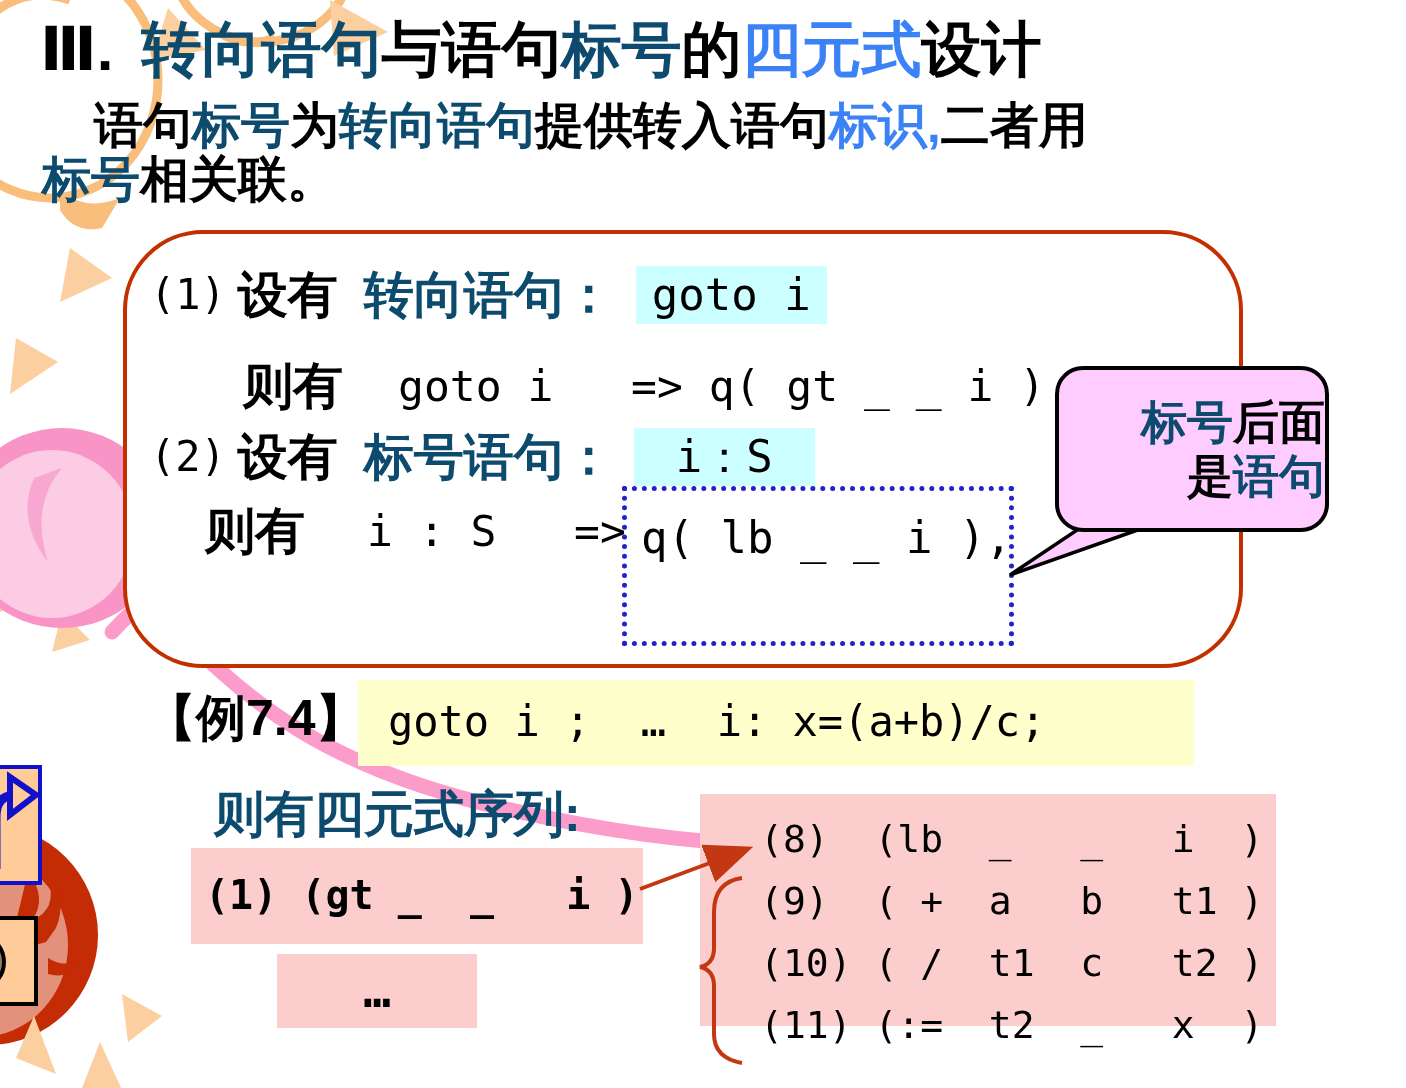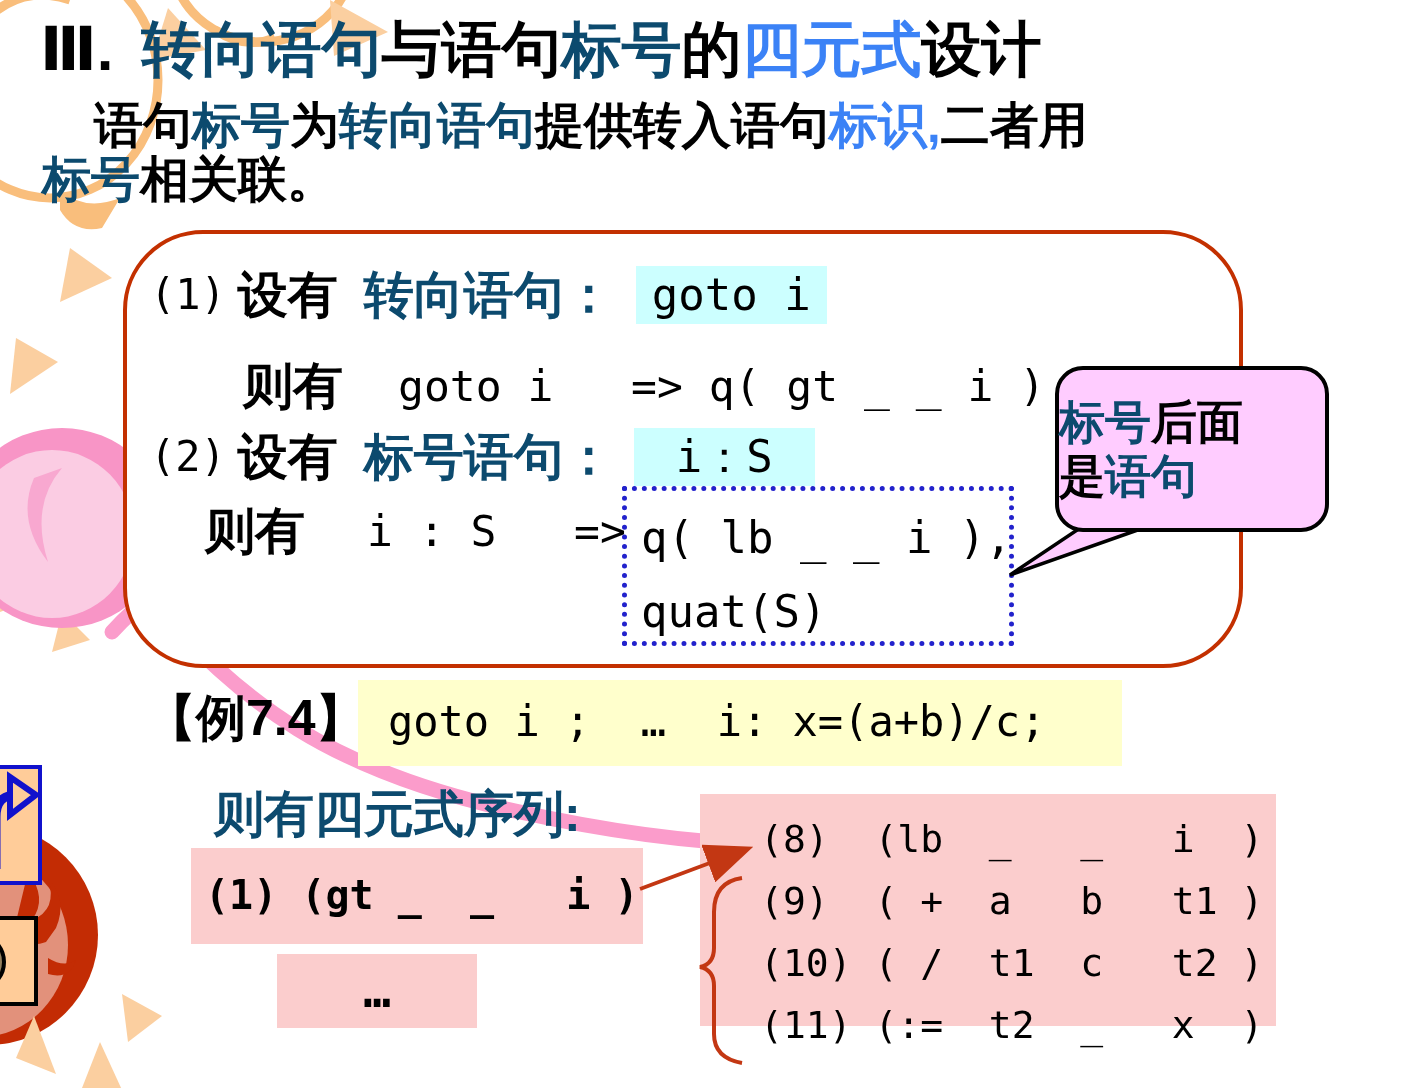--- a/index.html
+++ b/index.html
@@ -22,24 +22,24 @@
   }
   .row{display:flex;align-items:center;z-index:3;}
   .cyanbox{background:#CCFFFF;}
   .dottedbox{
     left:622px;top:486px;width:392px;height:160px;
     border:5px dotted #2222CC;z-index:3;padding:10px 0 0 14px;box-sizing:border-box;
   }
   #callout{
     left:1055px;top:366px;width:266px;height:158px;background:#FFCCFF;
     border:4px solid #000;border-radius:28px;z-index:6;
-    display:flex;flex-direction:column;align-items:flex-start;justify-content:center;
+    display:flex;flex-direction:column;align-items:flex-end;justify-content:center;
     font-size:46px;text-align:center;line-height:1.18;
   }
-  #yellowbox{left:358px;top:680px;width:764px;height:86px;background:#FFFFCC;
+  #yellowbox{left:358px;top:680px;width:836px;height:86px;background:#FFFFCC;
     padding:20px 0 0 30px;box-sizing:border-box;z-index:3;}
   .pinkbox{background:#FBCDCD;z-index:3;box-sizing:border-box;}
   #quadA{left:191px;top:848px;width:452px;height:96px;padding:26px 0 0 14px;}
   #quadDots{left:277px;top:954px;width:200px;height:74px;display:flex;align-items:center;justify-content:center;}
   #quadB{left:700px;top:794px;width:576px;height:232px;padding:14px 0 0 60px;}
   #quadB .code{line-height:62px;}
   .navbtn{z-index:6;box-sizing:border-box;background:#FFCC99;overflow:visible;}
 </style>
 </head>
 <body>
@@ -114,21 +114,20 @@
   <span class="code cyanbox" style="font-size:44px;padding:6px 42px;">i：S</span>
 </div>
 
 <div class="abs row" style="left:205px;top:505px;">
   <span class="cn" style="font-size:50px;margin-right:62px;">则有</span>
   <span class="code" style="font-size:43px;">i : S   =&gt;</span>
 </div>
 
 <div class="abs dottedbox">
   <div class="code" style="font-size:44px;line-height:74px;">q( lb _ _ i ),</div>
-  <div class="code" style="font-size:44px;line-height:74px;">quat(S)</div>
 </div>
 
 <svg class="overlay" width="1406" height="1088" viewBox="0 0 1406 1088">
   <defs>
     <marker id="ah" markerWidth="12" markerHeight="10" refX="9" refY="5" orient="auto">
       <path d="M0,0 L12,5 L0,10 z" fill="#C33713"></path>
     </marker>
   </defs>
   <polygon points="1098,516 1166,520 1010,575" fill="#FFCCFF" stroke="#000" stroke-width="3.5"></polygon>
   <line x1="640" y1="889" x2="742" y2="851" stroke="#C33713" stroke-width="4" marker-end="url(#ah)"></line>

